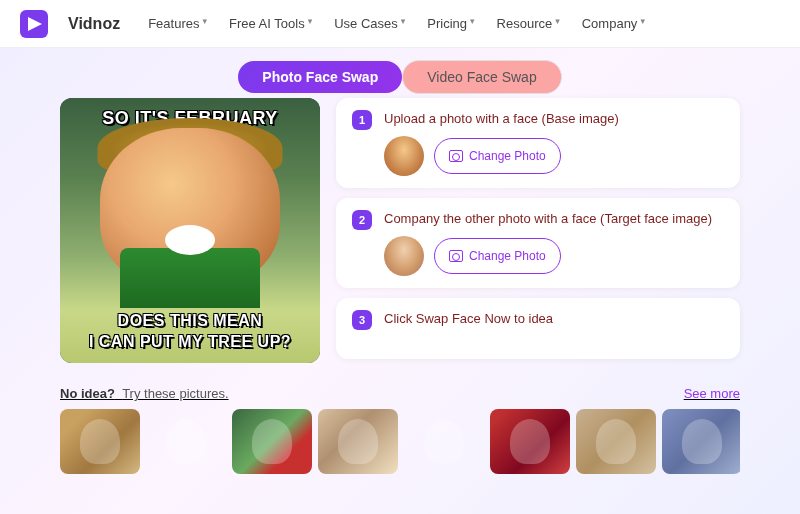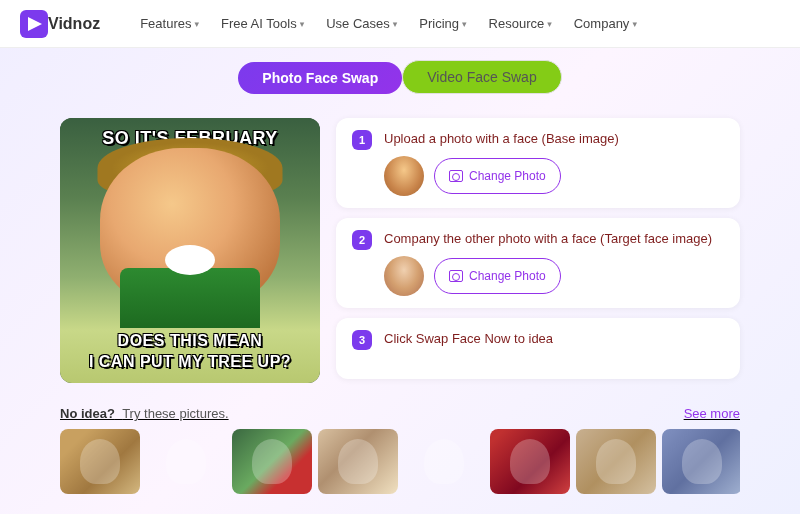--- a/index.html
+++ b/index.html
@@ -18,66 +18,66 @@
       align-items: center;
       padding: 0 20px;
       height: 48px;
       background: white;
       border-bottom: 1px solid #eee;
       gap: 6px;
     }
     .logo {
       display: flex;
       align-items: center;
-      gap: 0;
+      gap: 20px;
       font-weight: 700;
       font-size: 16px;
       color: #333;
-      margin-right: 26px;
+      margin-right: 14px;
     }
     .logo-icon {
       width: 28px;
       height: 28px;
     }
     .nav-item {
       display: flex;
-      align-items: center;
+      align-items: flex-start;
       gap: 3px;
       padding: 4px 8px;
       font-size: 13px;
       color: #444;
       cursor: pointer;
       border-radius: 4px;
       white-space: nowrap;
     }
     .nav-chevron {
       font-size: 9px;
       color: #888;
     }
 
     
     .tabs-row {
       display: flex;
       justify-content: center;
-      align-items: flex-end;
-      padding: 12px 0 24px;
+      align-items: center;
+      padding: 12px 0 4px;
       gap: 0;
     }
     .tab-active {
       background: linear-gradient(135deg, #7c3aed, #9333ea);
       color: white;
       border: none;
       border-radius: 24px;
       padding: 8px 24px;
       font-size: 14px;
       font-weight: 600;
       cursor: pointer;
     }
     .tab-inactive {
-      background: #84cc16;
+      background: #fca5a5;
       color: #555;
       border: 1px solid #e0e0e0;
       border-radius: 24px;
       padding: 8px 24px;
       font-size: 14px;
       cursor: pointer;
     }
 
     
     .main-content {

